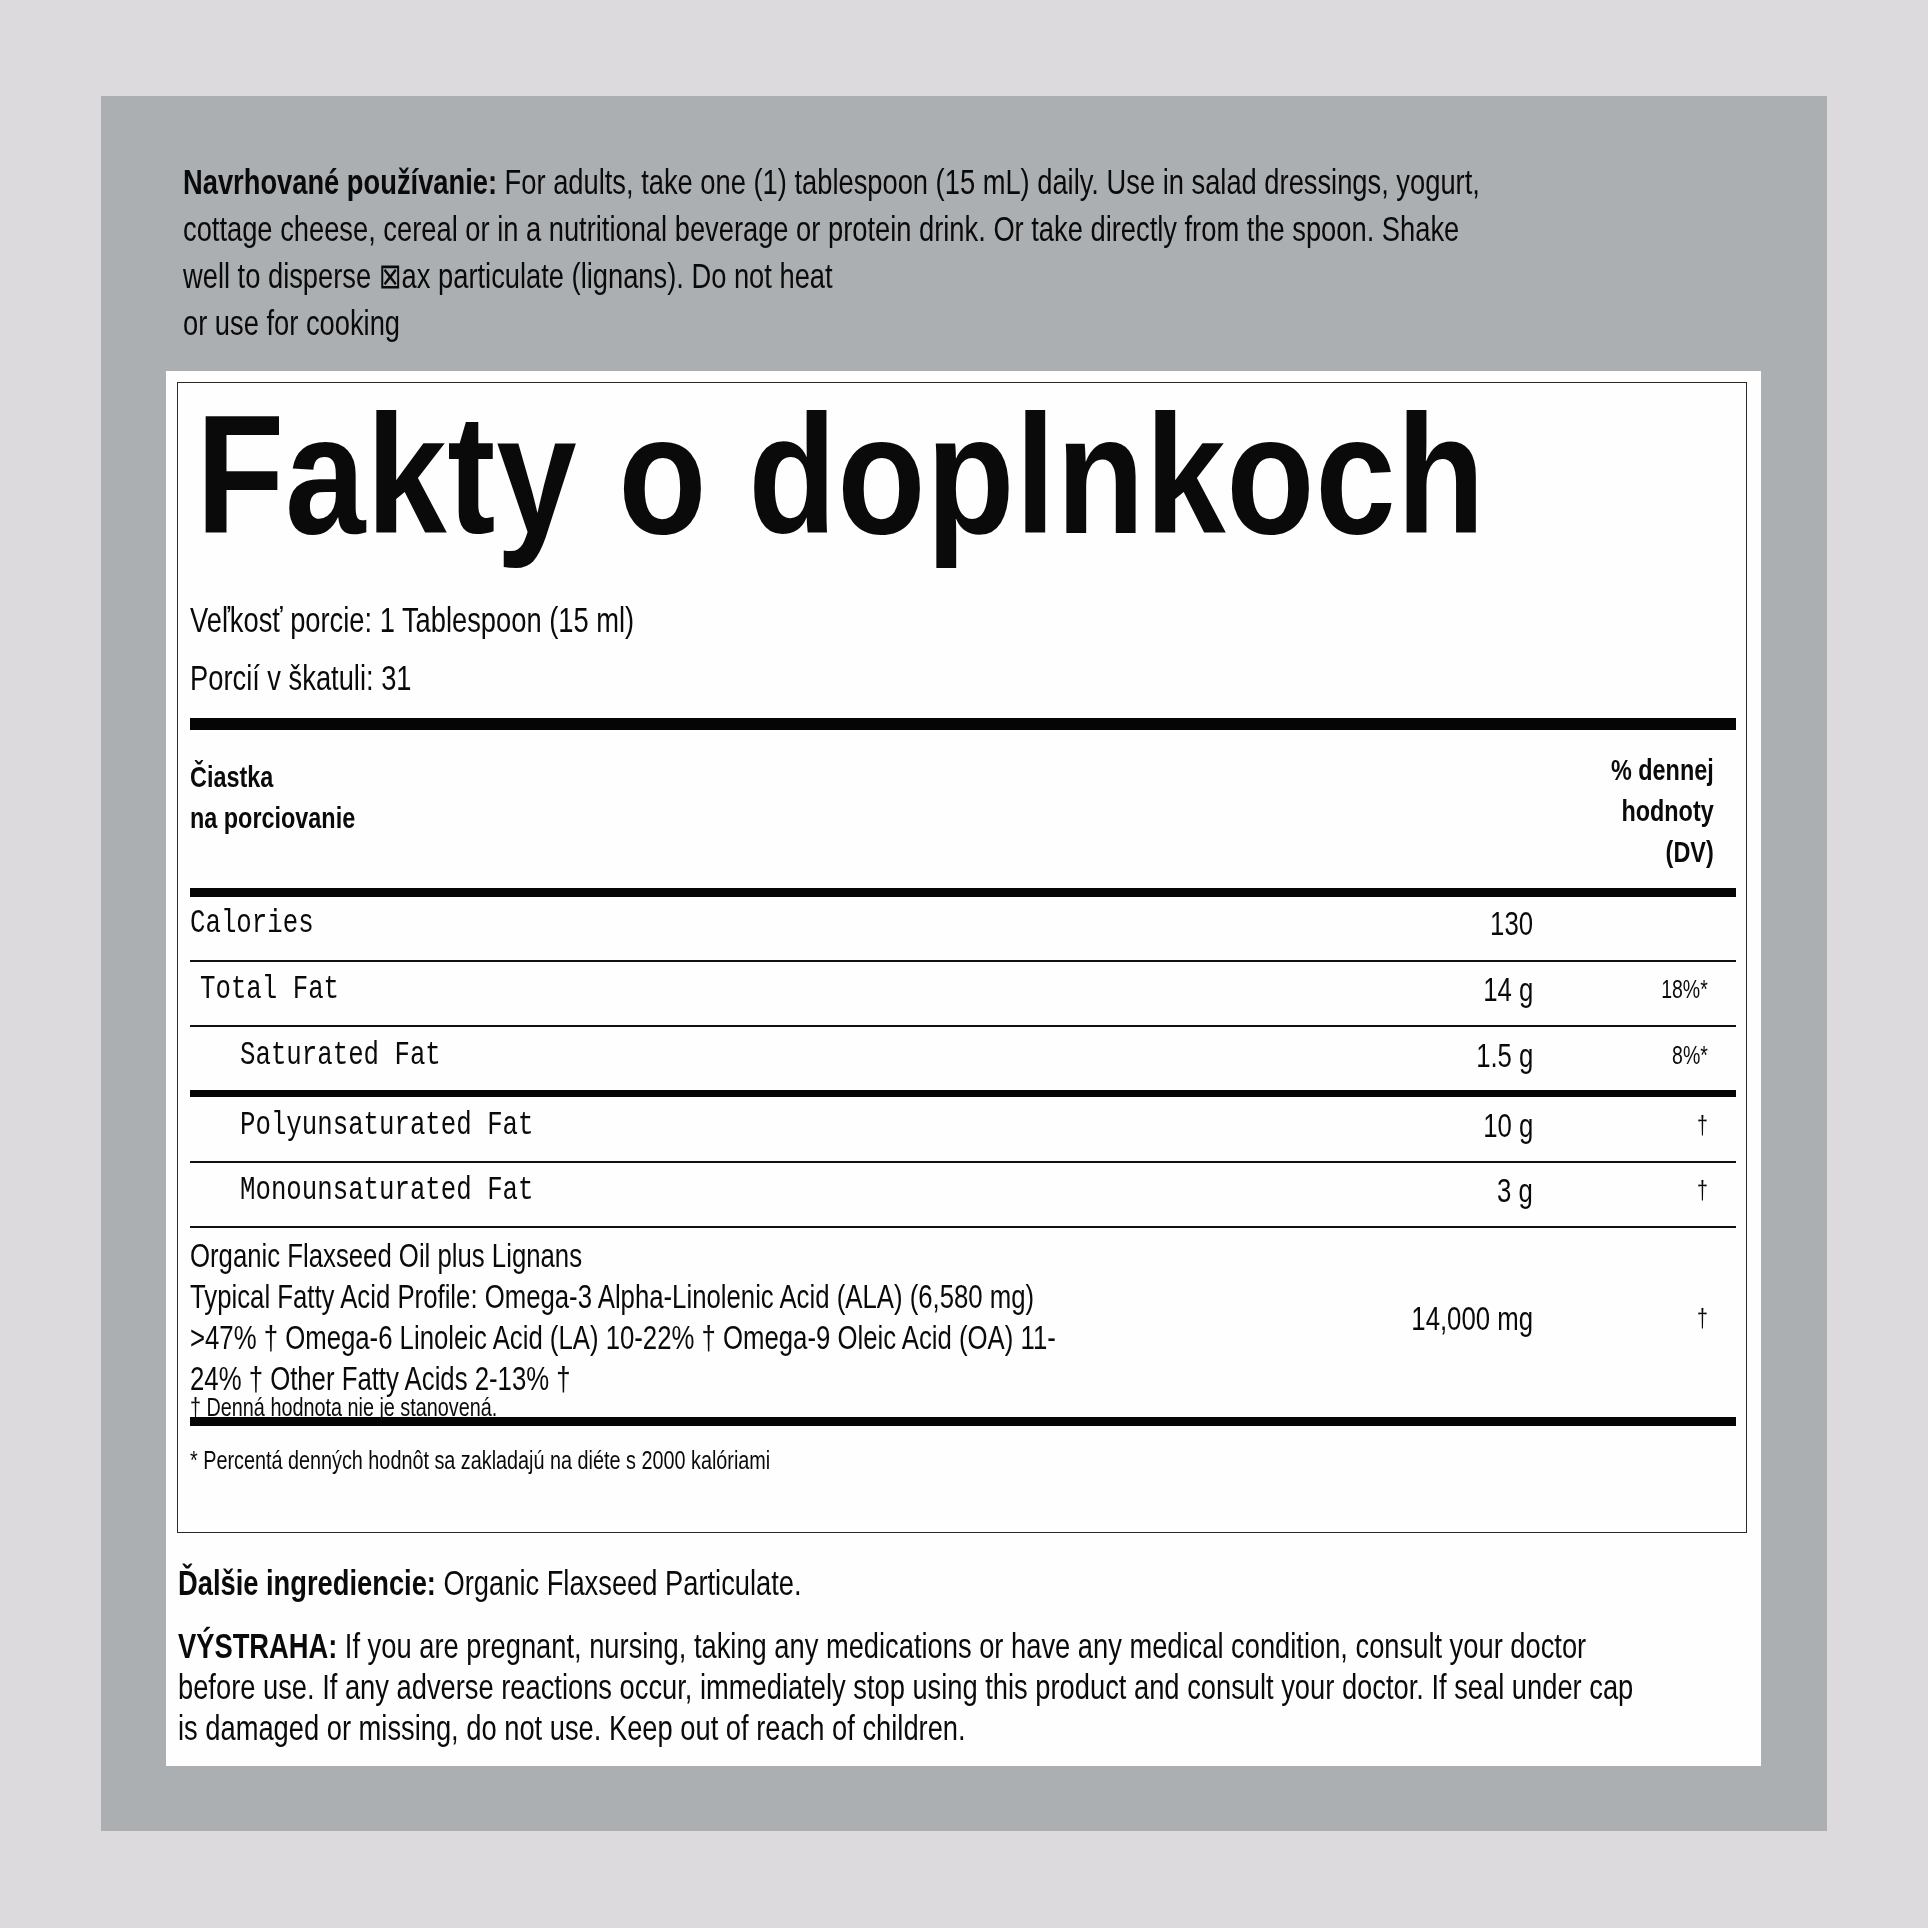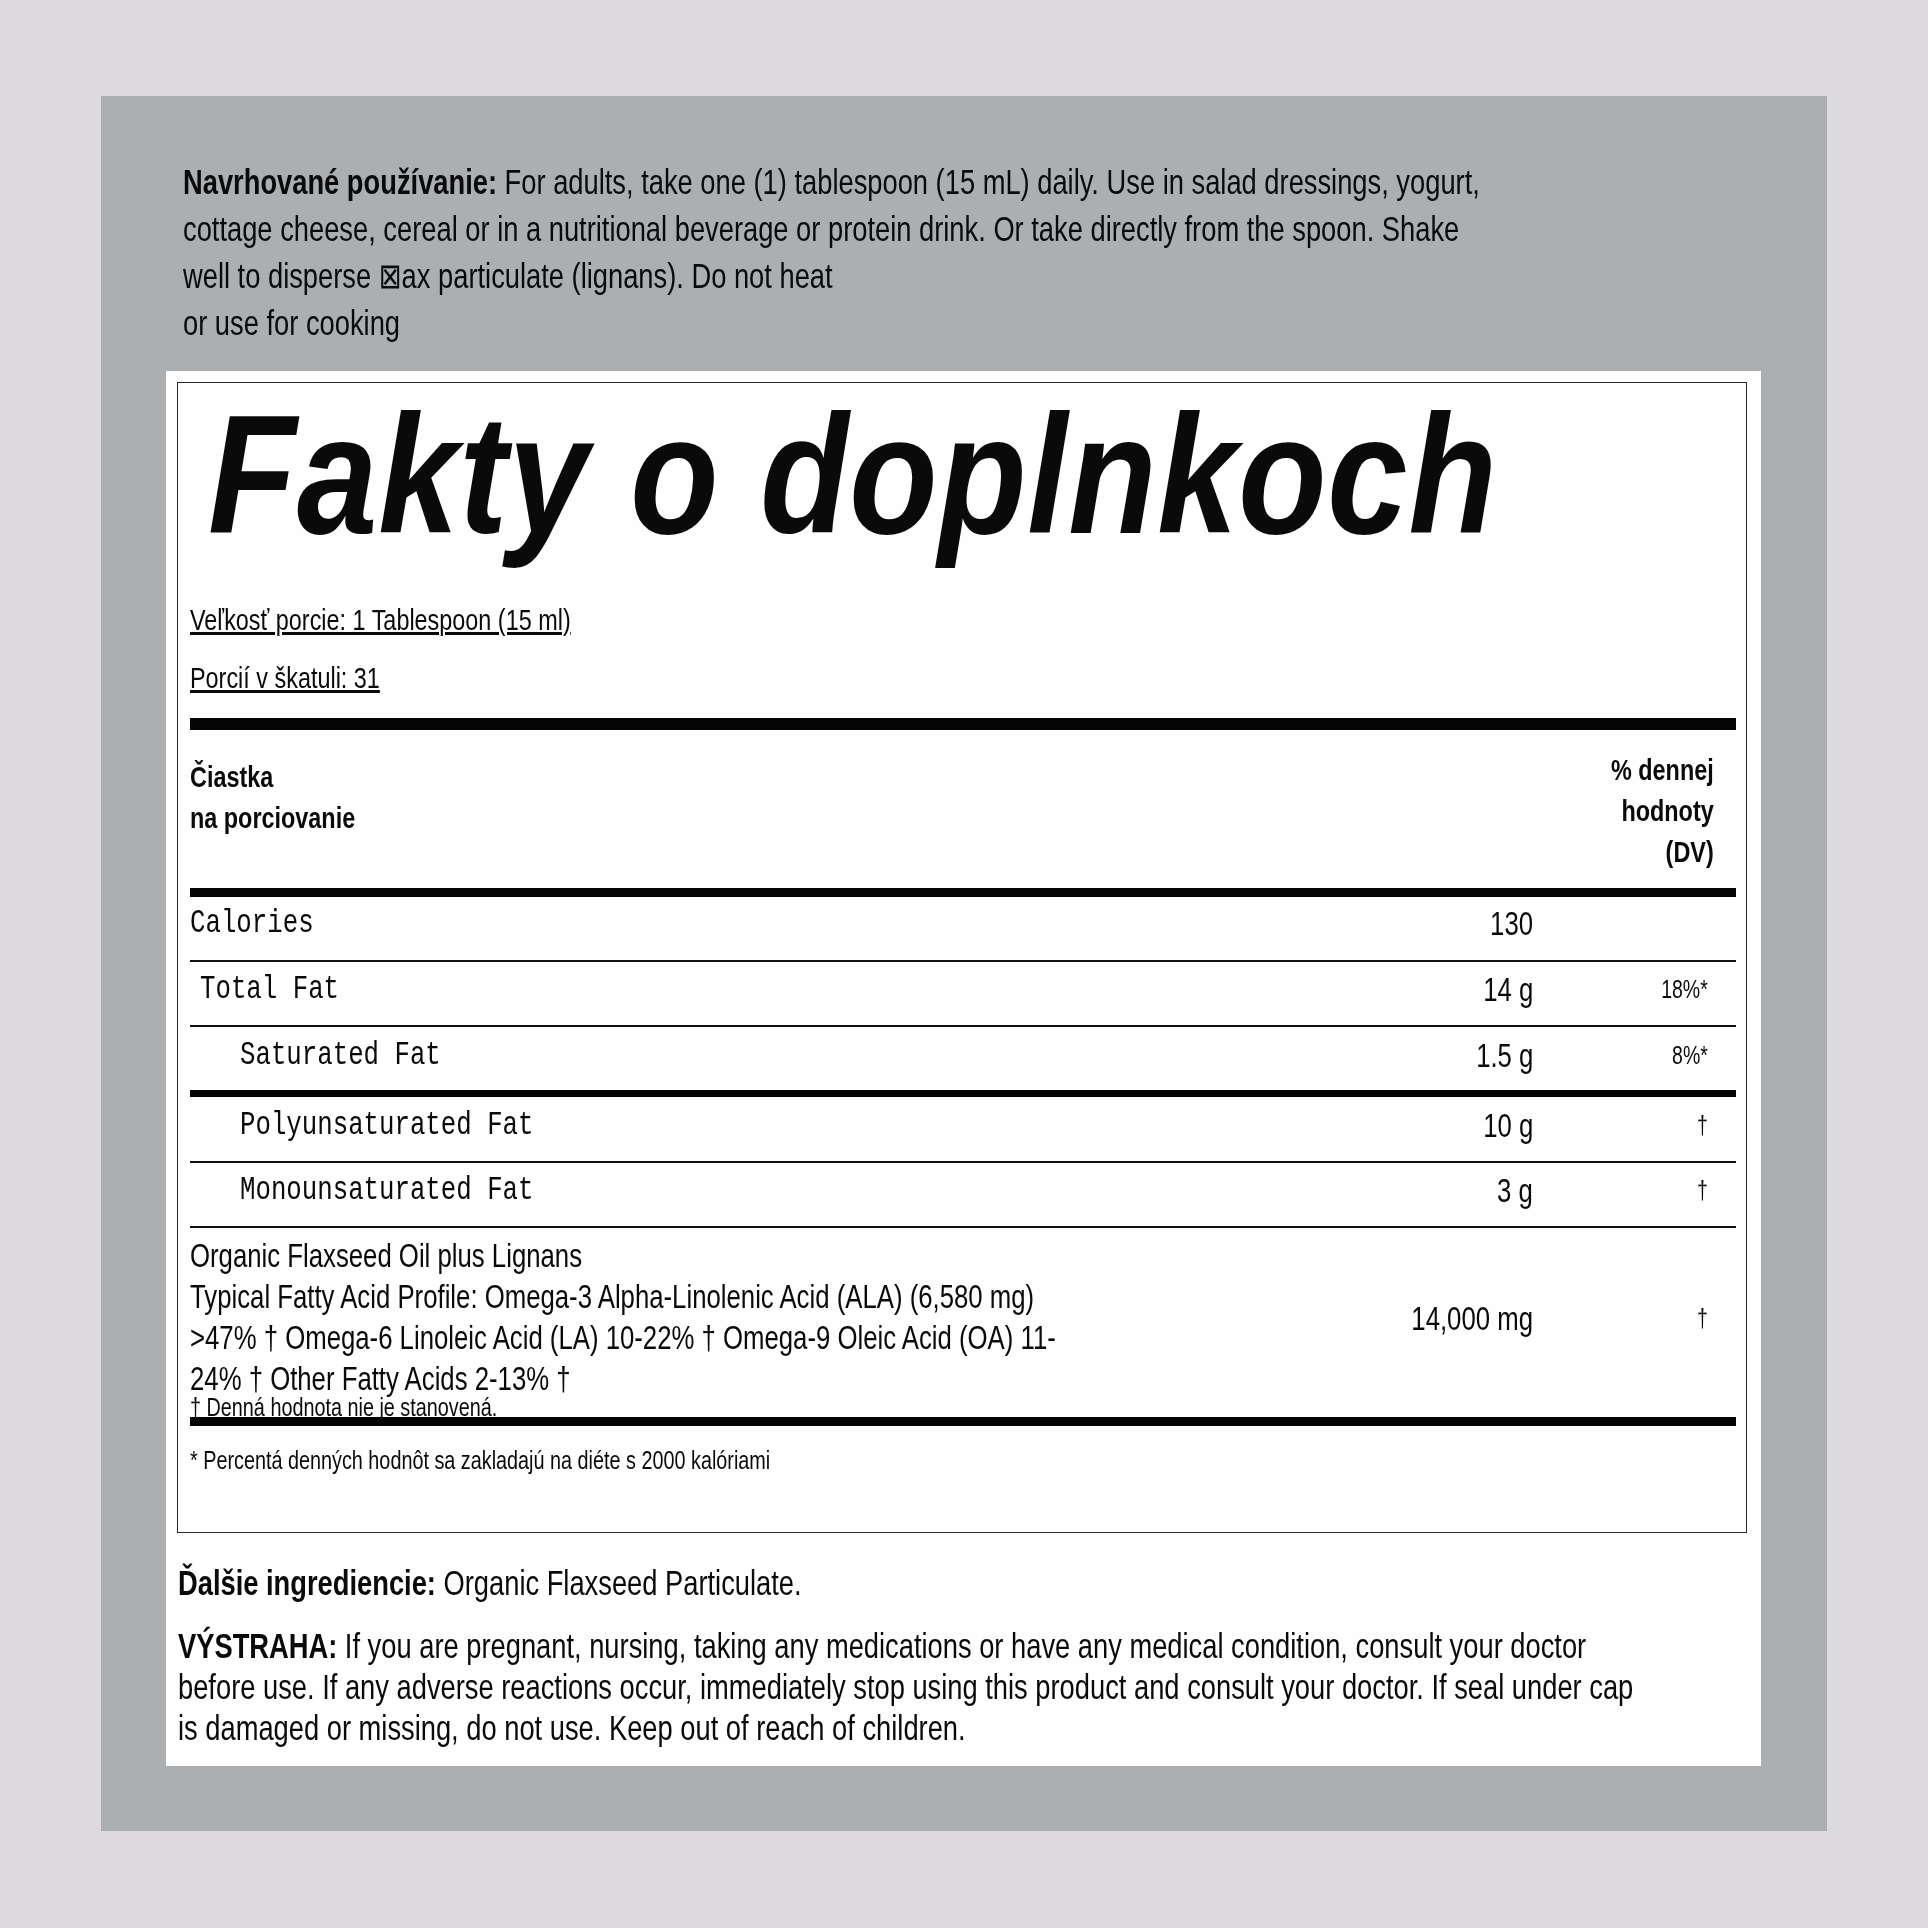--- a/index.html
+++ b/index.html
@@ -41,29 +41,28 @@
     width: 1595px; height: 1395px;
     background: #fdfefd;
   }
   .facts-box {
     position: absolute; left: 177px; top: 382px;
     width: 1570px; height: 1151px;
     border: 1.9px solid #2a2a2a;
     box-sizing: border-box;
   }
   .title {
-    position: absolute; left: 208px; top: 381px;
+    position: absolute; left: 196px; top: 381px;
     font-size: 168px; font-weight: bold; line-height: 188px;
     letter-spacing: 0.9px;
-    font-style: italic;
   }
   .title .cond { transform: scaleX(0.86); }
   .serving {
     position: absolute; left: 190px;
-    font-size: 30px; line-height: 41px; text-decoration: underline;
+    font-size: 35px; line-height: 41px;
   }
   .bar {
     position: absolute; left: 190px; width: 1546px; background: #050505;
   }
   .thin { position: absolute; left: 190px; width: 1546px; height: 1.9px; background: #111; }
 
   .hdr-left {
     position: absolute; left: 190px; top: 756px;
     font-size: 30px; font-weight: bold; line-height: 41px;
   }

